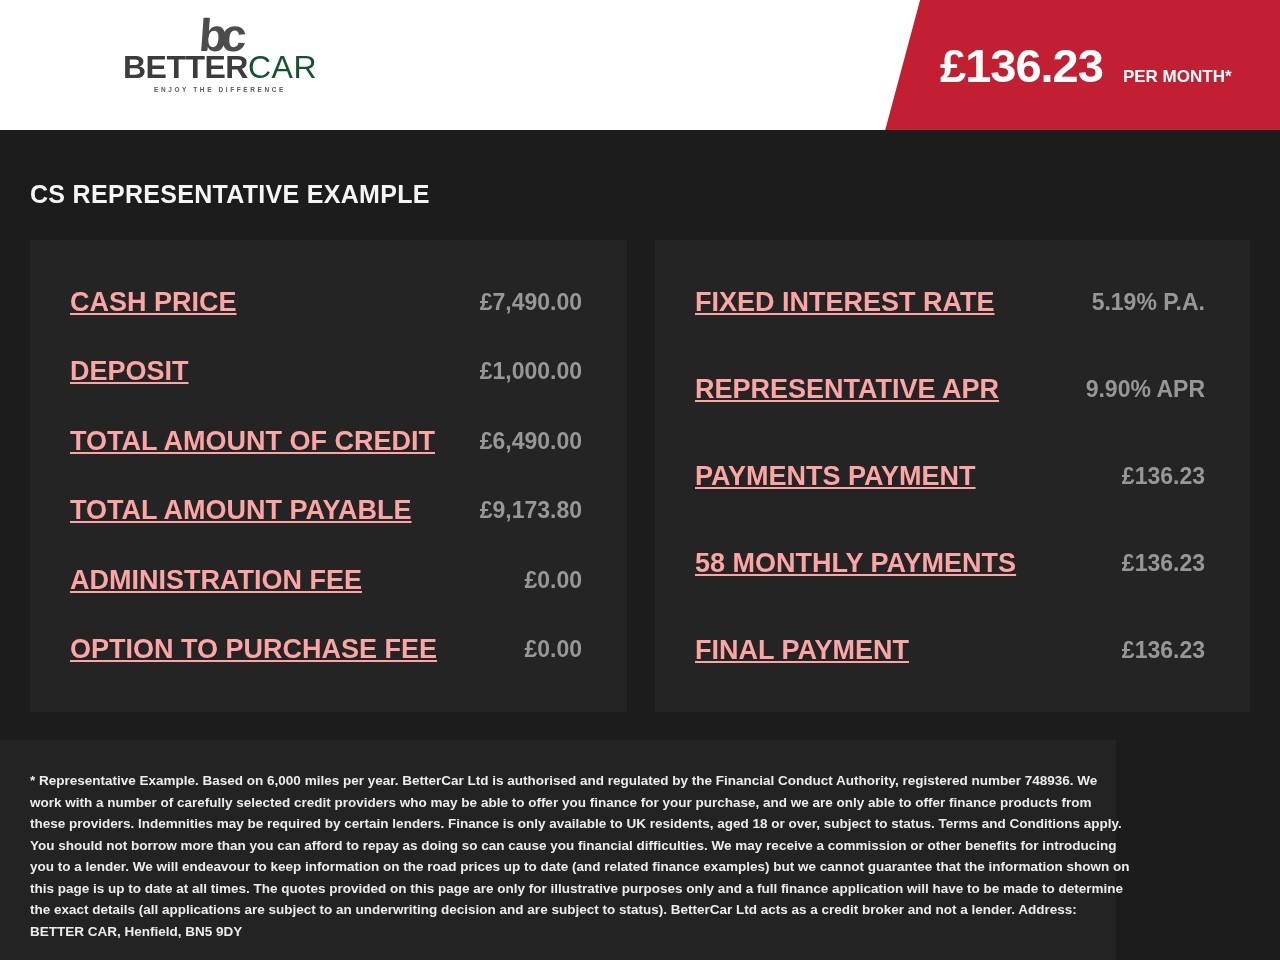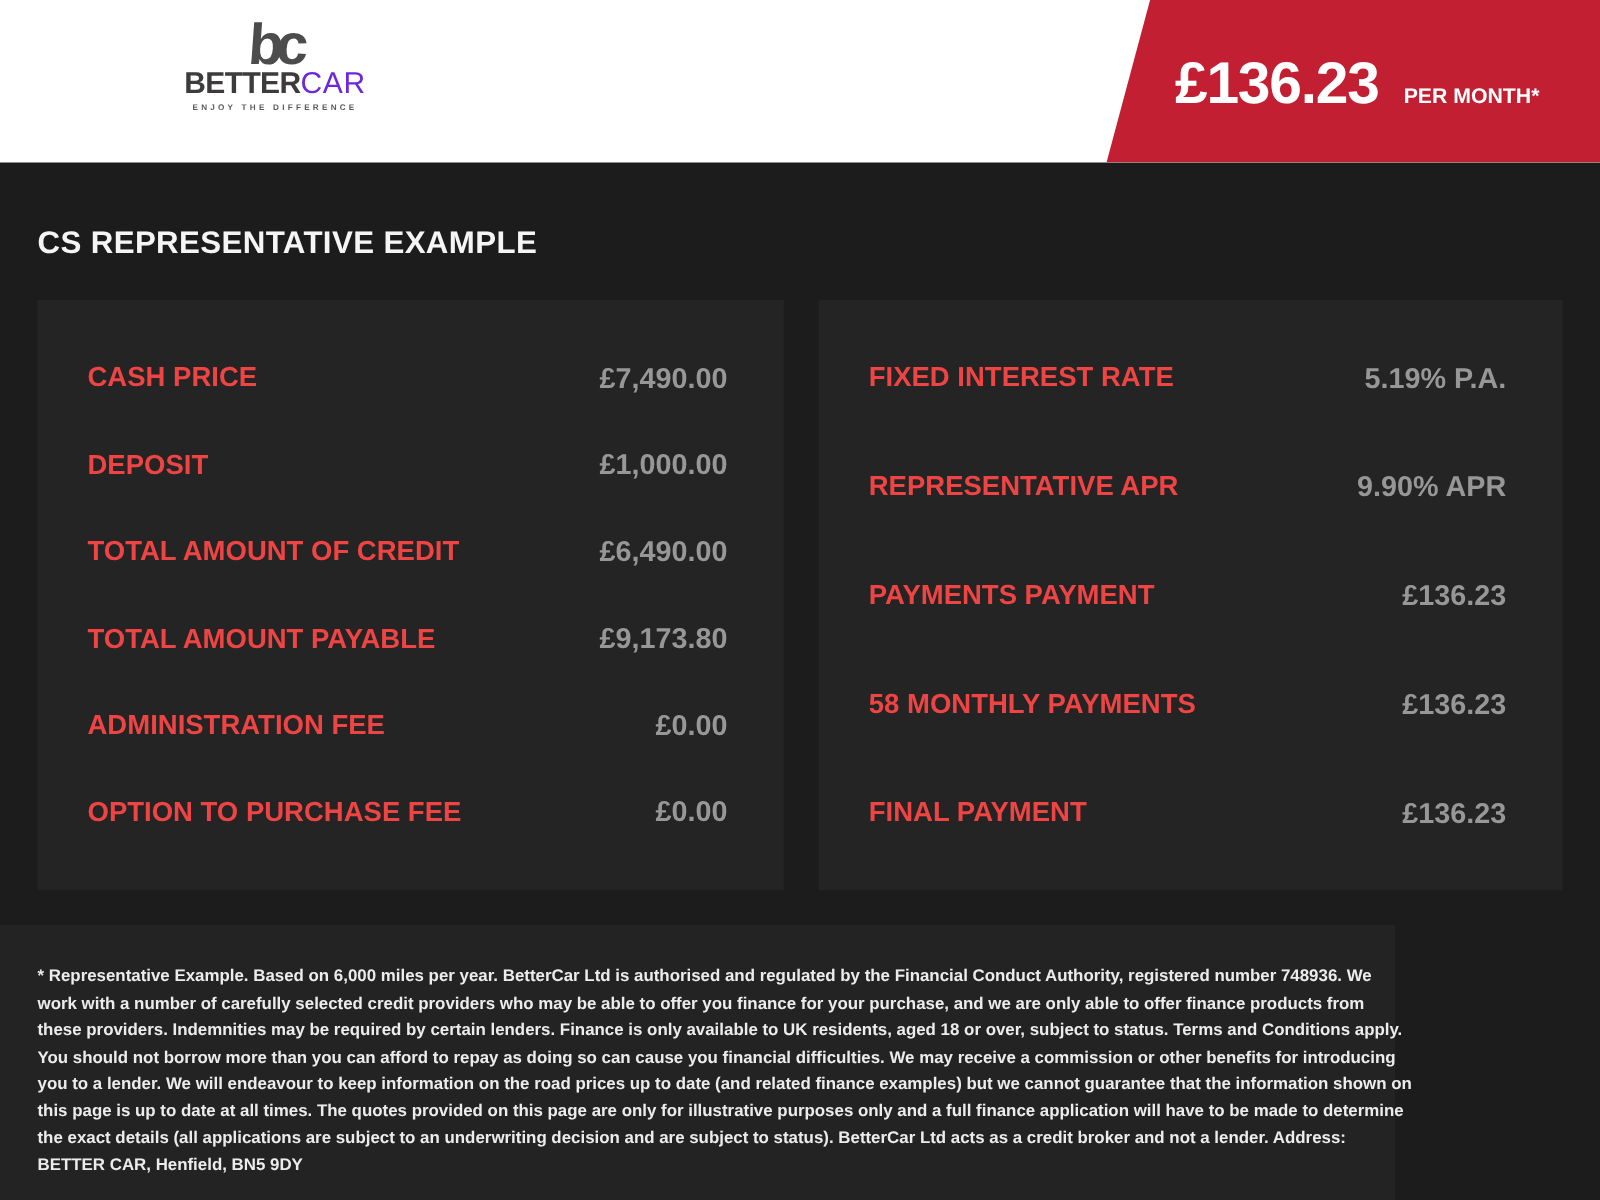--- a/index.html
+++ b/index.html
@@ -22,22 +22,22 @@
     width: 110px;
     display: flex; flex-direction: column; align-items: center;
     cursor: pointer;
   }
   .logo-monogram {
     font-size: 46px; font-weight: 700; line-height: 42px;
     color: #4c4c4c; letter-spacing: -6px;
     transform: skewX(-4deg);
   }
   .logo-word { line-height: 22px; white-space: nowrap; }
-  .logo-word .bold  { font-size: 24px; font-weight: 800; color: #3d3b3b; letter-spacing: -0.5px; }
-  .logo-word .light { font-size: 24px; font-weight: 400; color: #6d28d9; letter-spacing: 0.5px; }
+  .logo-word .bold  { font-size: 32px; font-weight: 800; color: #3d3b3b; letter-spacing: -0.5px; }
+  .logo-word .light { font-size: 32px; font-weight: 400; color: #14532d; letter-spacing: 0.5px; }
   .logo-tagline {
     margin-top: 2px;
     font-size: 6.5px; font-weight: 700; color: #5a5a5a;
     letter-spacing: 2.6px; white-space: nowrap;
   }
 
   .price-banner {
     position: absolute; left: 860px; top: 0;
     width: 420px; height: 130px;
     background: #c22032;
@@ -66,22 +66,23 @@
     display: flex; flex-direction: column; justify-content: space-between;
     padding: 32px 45px 32px 40px;
   }
   .panel-left  { left: 30px;  width: 597px; }
   .panel-right { left: 655px; width: 595px; }
   .finance-row {
     display: flex; justify-content: space-between; align-items: center;
     height: 60px;
   }
   .finance-label {
-    color: #ef4444; font-size: 22px; font-weight: 800; letter-spacing: 0px;
+    color: #fca5a5; font-size: 27px; font-weight: 800; letter-spacing: 0px;
     white-space: nowrap;
+    text-decoration: underline;
   }
   .finance-value {
     color: #979797; font-size: 23px; font-weight: 700; letter-spacing: 0px;
     white-space: nowrap; text-align: right;
   }
 
   
   .footer {
     position: absolute; left: 0; top: 740px;
     width: 1116px; height: 220px;

